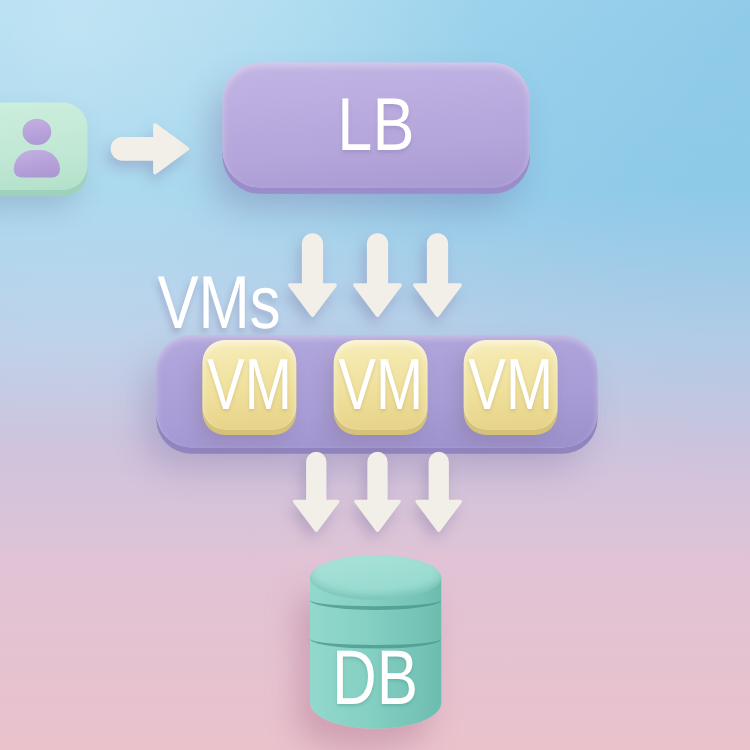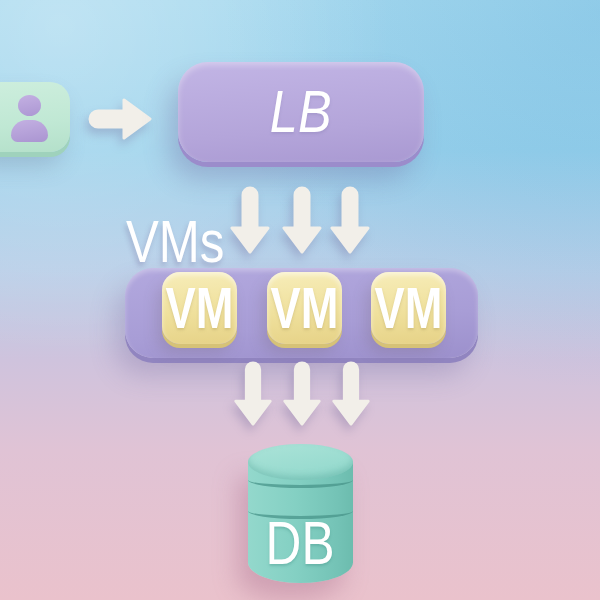--- a/index.html
+++ b/index.html
@@ -30,24 +30,24 @@
   .arrow-right{left:86px;top:97px;width:66px;height:44px;}
   .ad1-0{left:229px;top:186px;width:42px;height:68px;}
   .ad1-1{left:281px;top:186px;width:42px;height:68px;}
   .ad1-2{left:329px;top:186px;width:42px;height:68px;}
   .ad2-0{left:232px;top:361px;width:42px;height:65px;}
   .ad2-1{left:281px;top:361px;width:42px;height:65px;}
   .ad2-2{left:330px;top:361px;width:42px;height:65px;}
 
   
   .lb-block{
-    position:absolute;left:178px;top:62px;width:246px;height:100px;border-radius:30px;
+    position:absolute;left:178px;top:50px;width:246px;height:100px;border-radius:30px;
     background:linear-gradient(175deg,#c2b5e5 0%,#b4a5da 65%,#a999d2 100%);
     box-shadow:inset 0 3px 6px rgba(255,255,255,.35), 0 5px 0 #9b8ccb, -9px 17px 26px rgba(108,96,152,.32);
-    display:flex;align-items:center;justify-content:center;font-style:italic;
+    display:flex;align-items:center;justify-content:center;
   }
   .big-label{color:#fff;font-size:60px;line-height:1;transform:scaleX(.84);
     text-shadow:0 2px 3px rgba(120,110,165,.25);}
 
   
   .vms-caption{
     position:absolute;left:126px;top:212px;color:#fff;font-size:60px;line-height:1;
     transform:scaleX(.82);transform-origin:left center;
     text-shadow:-2px 4px 6px rgba(110,100,150,.30);
   }
@@ -55,21 +55,21 @@
   
   .vm-bar{
     position:absolute;left:125px;top:268px;width:353px;height:90px;border-radius:28px;
     background:linear-gradient(175deg,#b2a8de 0%,#a89dd6 60%,#9c90cc 100%);
     box-shadow:inset 0 3px 5px rgba(255,255,255,.30), 0 5px 0 #9185c0, -9px 17px 26px rgba(110,96,150,.28);
   }
   .vm-tile{
     position:absolute;top:4px;width:75px;height:72px;border-radius:18px;
     background:linear-gradient(175deg,#f7edb9 0%,#efe09c 55%,#e6d287 100%);
     box-shadow:inset 0 3px 5px rgba(255,255,255,.5), 0 4px 0 #d6c277, -5px 10px 14px rgba(120,105,120,.25);
-    display:flex;align-items:center;justify-content:center;font-weight:bold;
+    display:flex;align-items:center;justify-content:center;
   }
   .vm-tile:nth-of-type(1){left:37px;} .vm-tile:nth-of-type(2){left:142px;} .vm-tile:nth-of-type(3){left:246px;}
   .vm-text{color:#fff;font-size:58px;line-height:1;transform:scaleX(.78);
     text-shadow:0 2px 3px rgba(170,150,90,.35);}
 
   
   .db{position:absolute;left:248px;top:444px;width:105px;height:142px;}
   .db-body{
     position:absolute;left:0;top:17px;width:105px;height:122px;
     background:linear-gradient(90deg,#93d8cc 0%,#84d0c3 45%,#74c3b6 85%,#6cbcae 100%);

